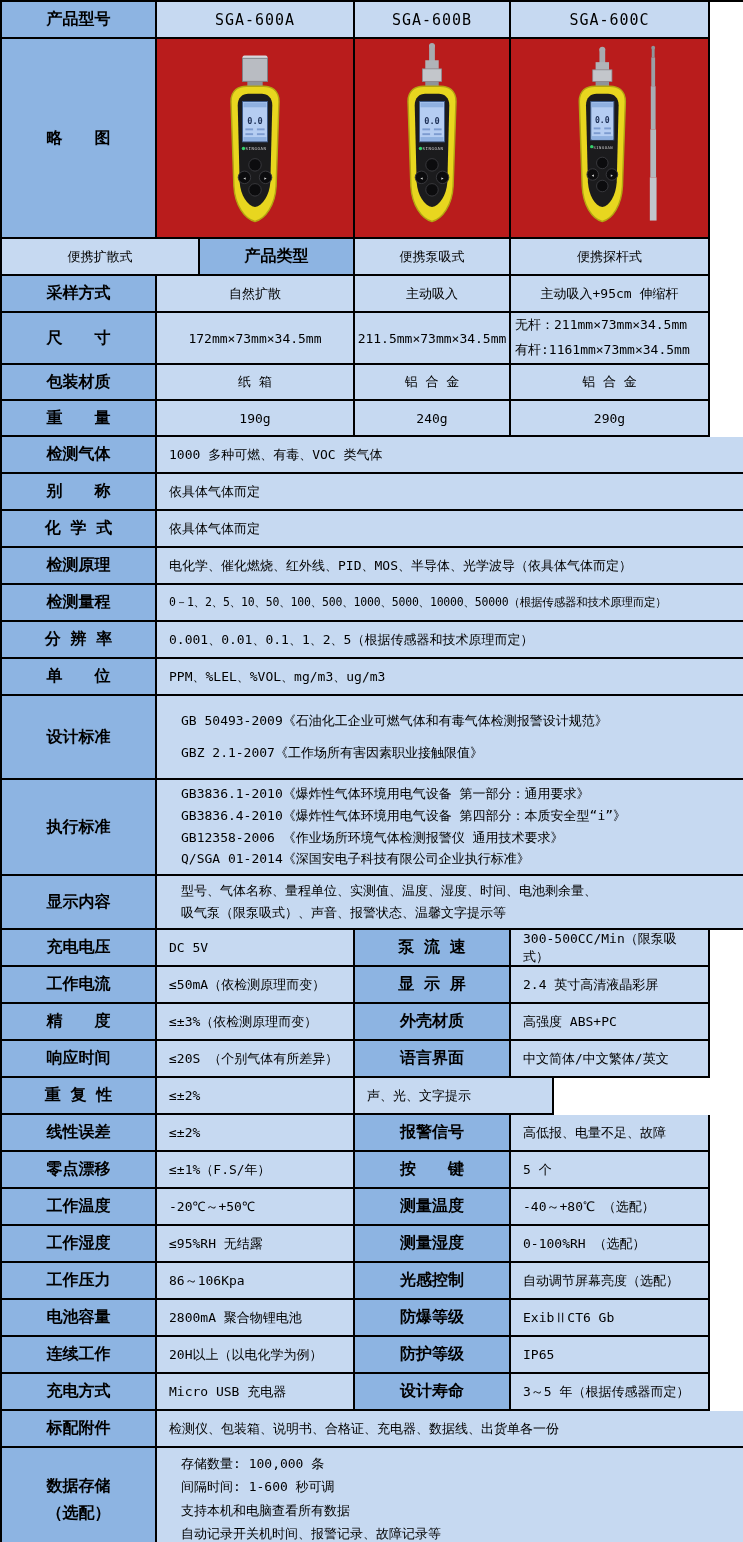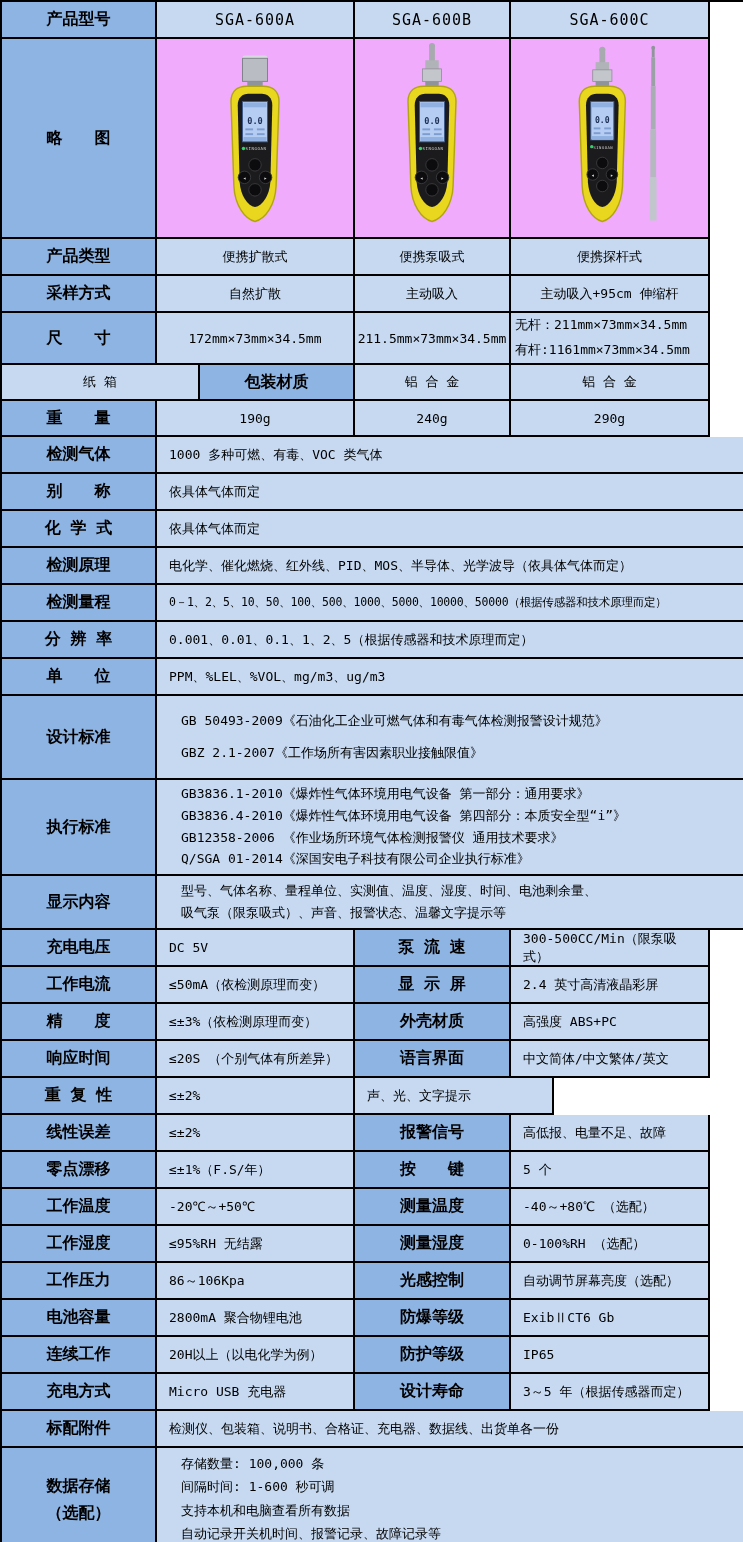--- a/index.html
+++ b/index.html
@@ -5,21 +5,21 @@
   html,body{margin:0;padding:0;background:#ffffff;}
   body{font-family:"DejaVu Sans Mono","Liberation Mono",monospace;color:#000;}
   .sheet{width:745px;border-top:2px solid #000;border-left:2px solid #000;}
   .row{display:flex;height:37px;}
   .cell{border-right:2px solid #000;border-bottom:2px solid #000;box-sizing:border-box;
         display:flex;align-items:center;overflow:hidden;}
   .label{background:#8DB4E2;justify-content:center;font-weight:bold;font-size:16px;text-align:center;}
   .value{background:#C6D9F1;font-size:13px;padding:0 12px;}
   .center{justify-content:center;padding:4px 4px;text-align:center;}
   .left{justify-content:flex-start;text-align:left;}
-  .photo{background:#f0abfc;justify-content:center;align-items:center;}
+  .photo{background:#b91c1c;justify-content:center;align-items:center;}
   .model{font-size:15px;letter-spacing:1px;}
   .w-label{width:155px;}
   .col-a{width:198px;}
   .col-b{width:156px;}
   .col-c{width:199px;}
   .w-span{width:590px;}
   .h200{height:200px}.h52{height:52px}.h36{height:36px}
   .h84{height:84px}.h96{height:96px}.h54{height:54px}.h104{height:104px}
   .lines{flex-direction:column;align-items:stretch;justify-content:space-evenly;padding:3px 12px;}
   .line{white-space:nowrap;line-height:1.55;font-size:13px;margin-left:12px;}
@@ -127,41 +127,41 @@
         <rect x="108" y="16" width="4" height="30" fill="#9aa0a6"></rect>
         <rect x="107.5" y="46" width="5" height="45" fill="#a7adb3"></rect>
         <rect x="107" y="91" width="6" height="50" fill="#b3b9bf"></rect>
         <rect x="106.5" y="141" width="7" height="45" fill="#c0c6cc"></rect>
       </svg>
     </div>
   </div>
 
   <div id="triple-rows">
       <div class="row">
+        <div class="cell value center col-a">便携扩散式</div>
         <div class="cell label w-label">产品类型</div>
-        <div class="cell value center col-a">便携扩散式</div>
         <div class="cell value center col-b">便携泵吸式</div>
         <div class="cell value center col-c">便携探杆式</div>
       </div>
       <div class="row">
         <div class="cell label w-label">采样方式</div>
         <div class="cell value center col-a">自然扩散</div>
         <div class="cell value center col-b">主动吸入</div>
         <div class="cell value center col-c">主动吸入+95cm 伸缩杆</div>
       </div>
       <div class="row h52">
         <div class="cell label w-label">尺　　寸</div>
         <div class="cell value center col-a">172mm×73mm×34.5mm</div>
         <div class="cell value center col-b">211.5mm×73mm×34.5mm</div>
         <div class="cell value center col-c pre left">无杆：211mm×73mm×34.5mm
 有杆:1161mm×73mm×34.5mm</div>
       </div>
       <div class="row h36">
+        <div class="cell label w-label">包装材质</div>
         <div class="cell value center col-a">纸 箱</div>
-        <div class="cell label w-label">包装材质</div>
         <div class="cell value center col-b">铝 合 金</div>
         <div class="cell value center col-c">铝 合 金</div>
       </div>
       <div class="row h36">
         <div class="cell label w-label">重　　量</div>
         <div class="cell value center col-a">190g</div>
         <div class="cell value center col-b">240g</div>
         <div class="cell value center col-c">290g</div>
       </div>
     </div>

